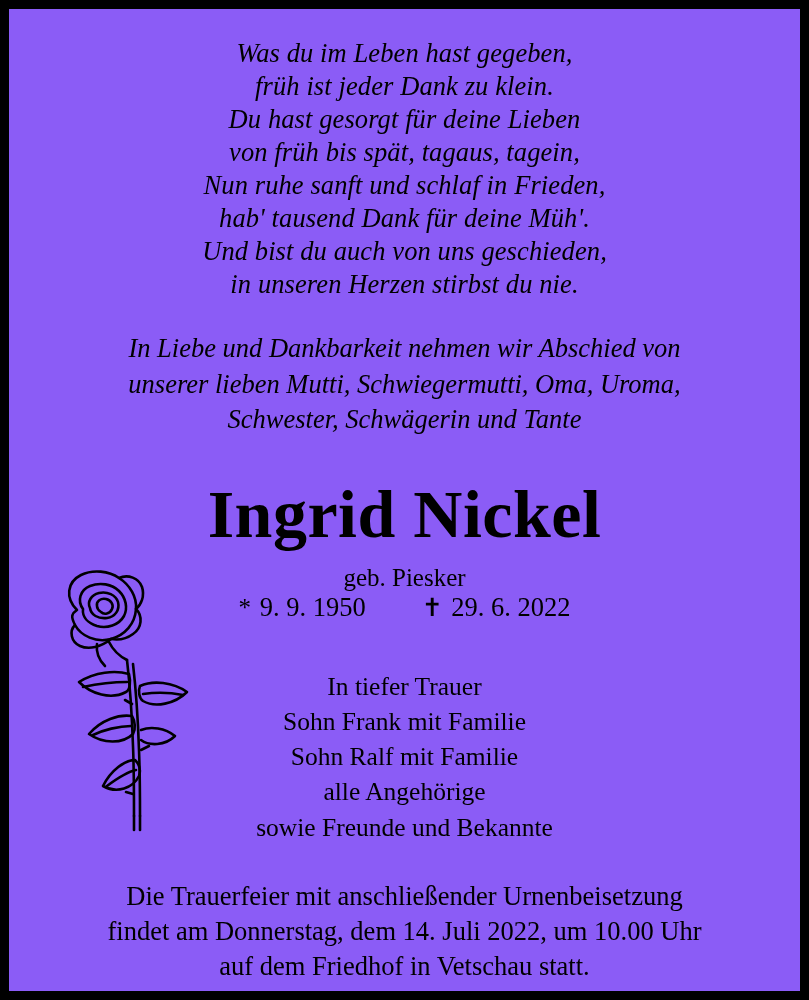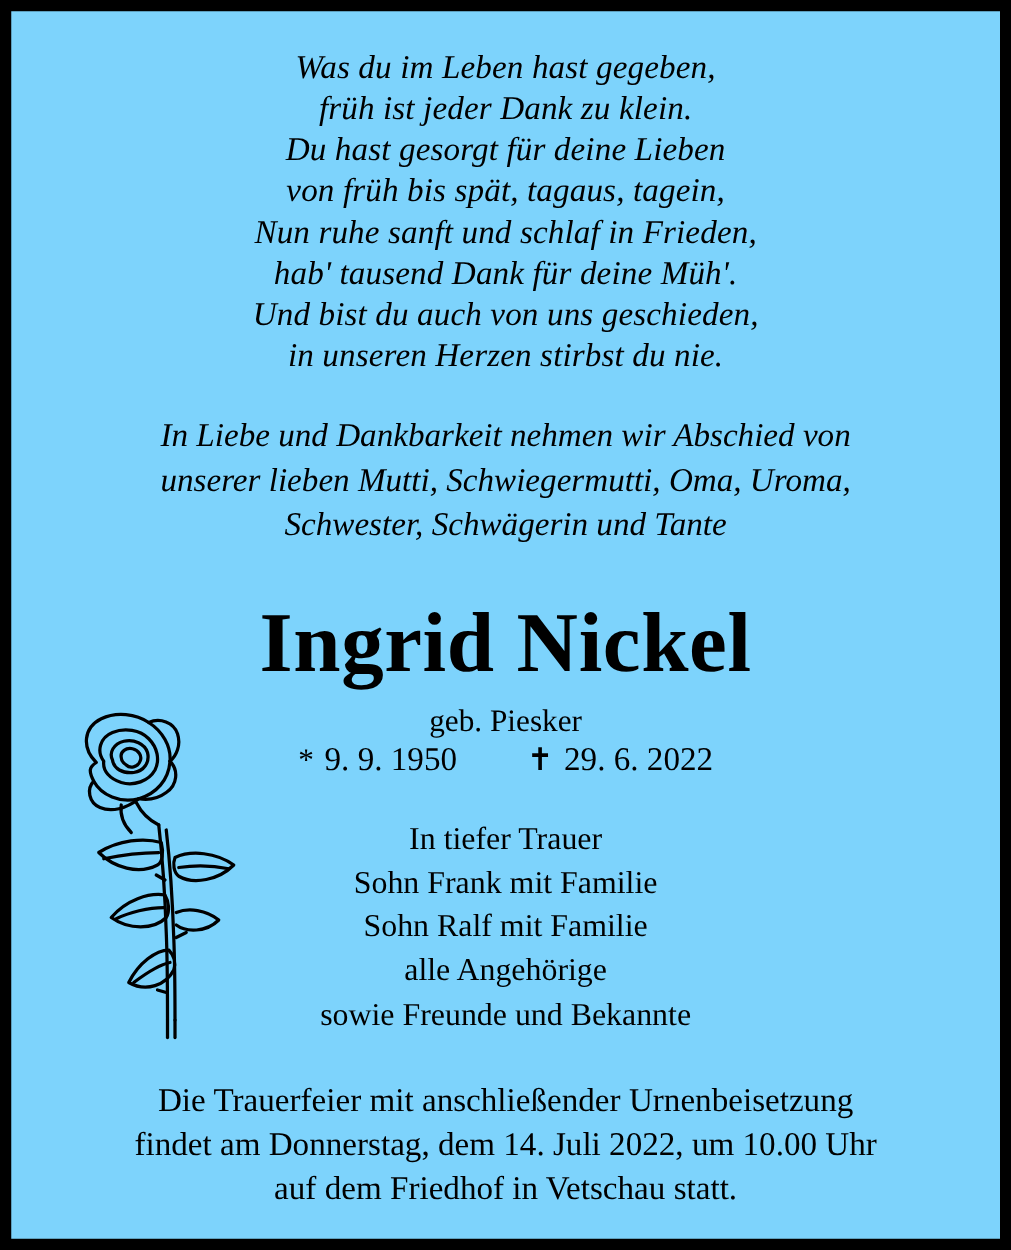--- a/index.html
+++ b/index.html
@@ -13,21 +13,21 @@
     font-family: "Liberation Serif", serif;
     color: #000000;
     overflow: hidden;
   }
   .obituary {
     position: relative;
     box-sizing: border-box;
     width: 809px;
     height: 1000px;
     border: 9px solid #000000;
-    background: #7dd3fc;
+    background: #8b5cf6;
     padding: 14px 22px 10px 22px;
     display: flex;
     flex-direction: column;
     align-items: center;
   }
   .poem {
     text-align: center;
     font-style: italic;
     font-size: 26.5px;
     line-height: 1.245;
@@ -76,21 +76,21 @@
   }
   .dates .death {
     white-space: nowrap;
   }
   .sym {
     font-size: 25px;
     padding-right: 2px;
   }
   .mourners {
     text-align: center;
-    margin-top: 30px;
+    margin-top: 46px;
     font-size: 25.5px;
     line-height: 1.38;
   }
   .mourners .plain {
     font-weight: normal;
   }
   .mourners .bold {
     font-weight: normal;
   }
   .funeral {

